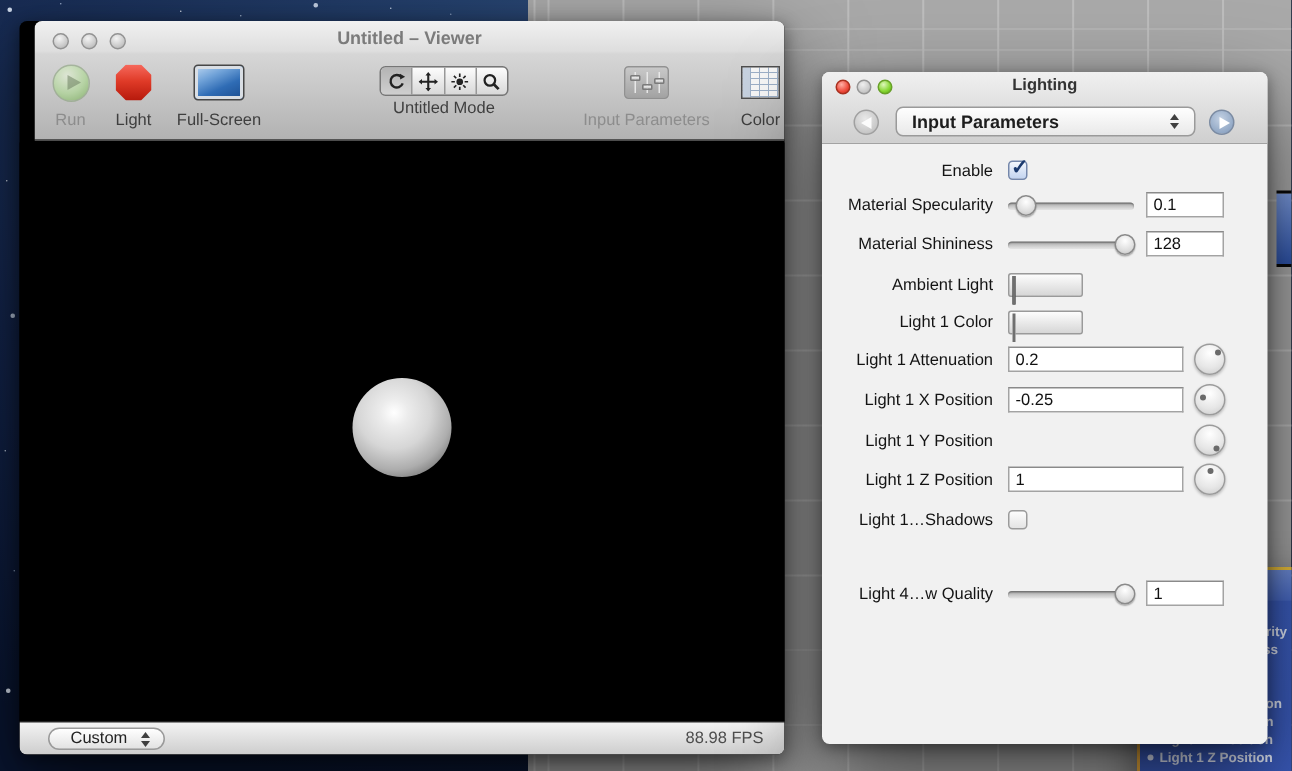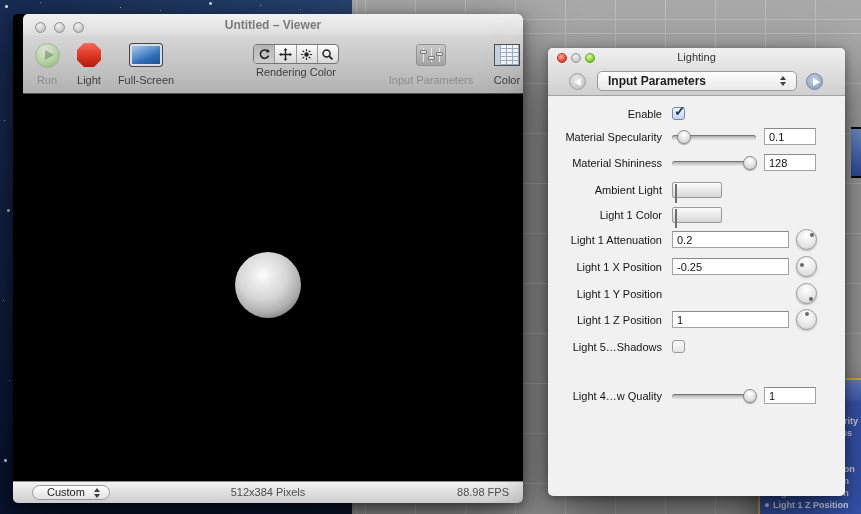--- a/index.html
+++ b/index.html
@@ -95,21 +95,21 @@
   .stepper::after{content:"";position:absolute;left:0;bottom:0;border-left:3.5px solid transparent;
     border-right:3.5px solid transparent;border-top:4px solid #3f3f3f;}
   .status-center{position:absolute;left:0;right:0;top:4px;text-align:center;font-size:11px;color:#4e4e4e;}
   .status-fps{position:absolute;right:14px;top:4px;font-size:11px;color:#4e4e4e;}
 
   
   .panel{position:absolute;left:548px;top:48px;width:297px;height:448px;border-radius:5px;
     background:#f1f1f1;box-shadow:0 24px 60px rgba(0,0,0,.65),0 2px 10px rgba(0,0,0,.4);}
   .p-top{position:absolute;left:0;right:0;top:0;height:48px;border-radius:5px 5px 0 0;
     background:linear-gradient(#f0f0f0,#cfcfcf);border-bottom:1px solid #a2a2a2;box-sizing:border-box;}
-  .p-title{position:absolute;left:0;right:0;top:3px;text-align:center;font-size:11px;font-weight:normal;color:#333;}
+  .p-title{position:absolute;left:0;right:0;top:3px;text-align:center;font-size:11px;font-weight:bold;color:#333;}
   .ptl{position:absolute;top:5px;width:10px;height:10px;border-radius:50%;box-sizing:border-box;}
   .ptl-red{left:9px;background:radial-gradient(circle at 38% 30%, #ffb0a6, #ee4b3c 60%, #c62a1a);border:1px solid #a8301f;}
   .ptl-gray{left:23px;background:radial-gradient(circle at 40% 30%, #efefef, #c9c9c9 65%, #b2b2b2);border:1px solid #969696;}
   .ptl-green{left:37px;background:radial-gradient(circle at 38% 30%, #def7bb, #85d630 60%, #5ba61a);border:1px solid #68a029;}
   .nav-circle{position:absolute;top:25px;width:17px;height:17px;border-radius:50%;box-sizing:border-box;}
   .nav-back{left:21px;background:radial-gradient(circle at 45% 35%, #e9e9e9, #c8c8c8 70%, #b4b4b4);border:1px solid #a0a0a0;}
   .nav-fwd{left:258px;background:radial-gradient(circle at 45% 35%, #c3d1e3, #93a9c6 70%, #7e97b8);border:1px solid #7b8ba2;}
   .nav-back::after{content:"";position:absolute;left:4px;top:4px;border-right:7px solid #fcfcfc;
     border-top:4px solid transparent;border-bottom:4px solid transparent;}
   .nav-fwd::after{content:"";position:absolute;left:6px;top:4px;border-left:7px solid #ffffff;
@@ -219,21 +219,21 @@
         </svg>
       </div>
       <div class="seg-btn">
         <svg width="13" height="13" viewBox="0 0 14 14">
           <circle cx="6" cy="6" r="3.8" fill="none" stroke="#222" stroke-width="1.6"></circle>
           <path d="M8.8 8.8L12.3 12.3" stroke="#222" stroke-width="2"></path>
         </svg>
       </div>
     </div>
     <div class="tb-item" style="left:205px;width:136px;top:52px;">
-      <div class="tb-label" style="margin-top:0;">Rendering Color</div>
+      <div class="tb-label" style="margin-top:0;">Untitled Mode</div>
     </div>
 
     <div class="tb-item" style="left:355px;width:106px;">
       <div class="tb-icons">
         <div class="icon-ip">
           <span class="ip-line" style="left:6px;"></span>
             <span class="ip-line" style="left:14px;"></span>
             <span class="ip-line" style="left:22px;"></span>
           <span class="ip-knob" style="left:3px;top:5px;"></span>
             <span class="ip-knob" style="left:11px;top:11px;"></span>
@@ -252,21 +252,20 @@
 
   <div class="v-canvas">
     <div class="sphere"></div>
   </div>
 
   <div class="v-status">
     <div class="custom-popup">
       <span>Custom</span>
       <span class="stepper"></span>
     </div>
-    <div class="status-center">512x384 Pixels</div>
     <div class="status-fps">88.98 FPS</div>
   </div>
 </div>
 
 <div class="panel">
   <div class="p-top">
     <span class="ptl ptl-red"></span>
     <span class="ptl ptl-gray"></span>
     <span class="ptl ptl-green"></span>
     <div class="p-title">Lighting</div>
@@ -334,21 +333,21 @@
 
   <div class="row" style="top:263px;">
     <span class="lbl">Light 1 Z Position</span>
     <input class="field field-l" value="1" style="">
     <span class="dial">
         <span class="dial-dot dot-n"></span>
       </span>
   </div>
 
   <div class="row" style="top:290px;">
-    <span class="lbl">Light 5…Shadows</span>
+    <span class="lbl">Light 1…Shadows</span>
     <span class="chk off"></span>
   </div>
 
 
   <div class="row" style="top:339px;">
     <span class="lbl">Light 4…w Quality</span>
     <span class="slider">
         <span class="thumb" style="left:71px;"></span>
       </span>
     <input class="field field-s" value="1" style="">

